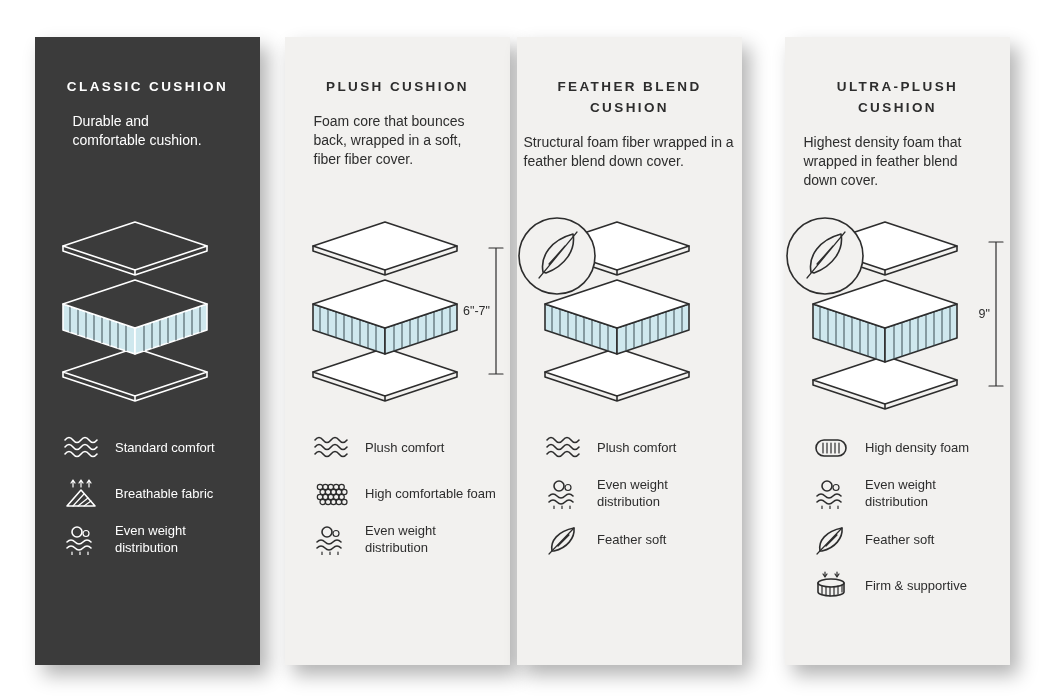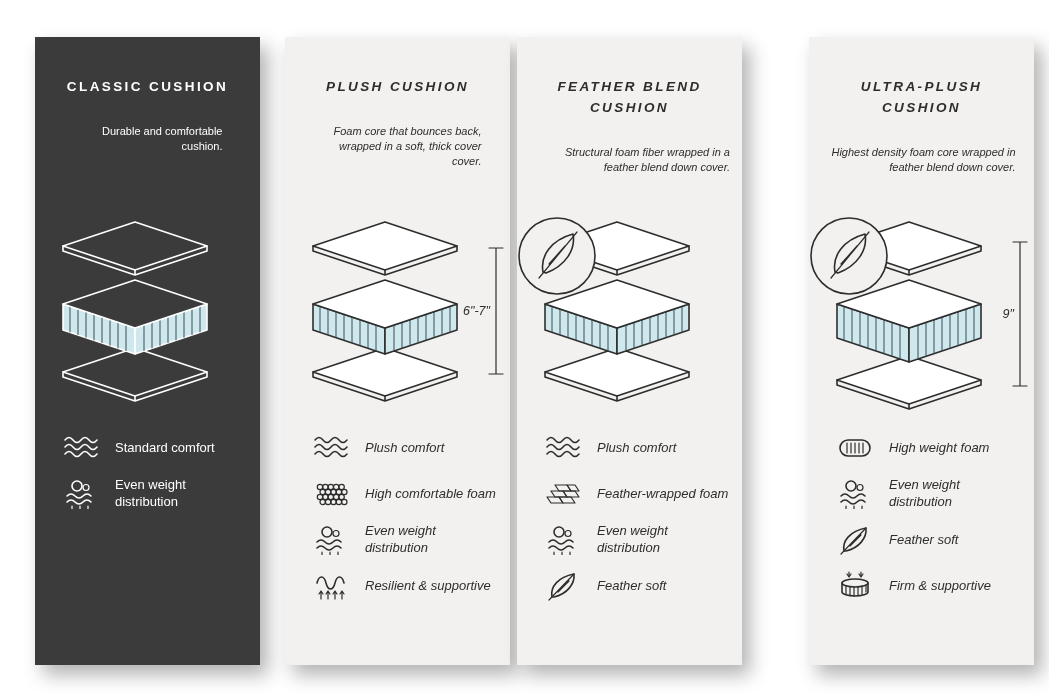--- a/index.html
+++ b/index.html
@@ -3,27 +3,27 @@
 <meta charset="utf-8">
 <style>
   html,body{margin:0;padding:0;background:#ffffff;width:1049px;height:700px;overflow:hidden;
             font-family:"Liberation Sans", sans-serif;}
   .board{position:relative;width:1049px;height:700px;background:#ffffff;}
   .card{position:absolute;top:37px;width:225px;height:628px;
         box-shadow:8px 10px 18px rgba(0,0,0,0.30);
         display:flex;flex-direction:column;align-items:center;box-sizing:border-box;
         padding-top:40px;}
   .card.dark{ --bg:#3b3b3b; --face:#3b3b3b; background:#3b3b3b; color:#ffffff; }
-  .card.light{ --bg:#f2f1ef; --face:#ffffff; background:#f2f1ef; color:#2d2d2d;font-style:italic; }
-  .c1{left:35px}.c2{left:285px}.c3{left:517px}.c4{left:809px}
+  .card.light{ --bg:#f2f1ef; --face:#ffffff; background:#f2f1ef; color:#2d2d2d; }
+  .c1{left:35px}.c2{left:285px}.c3{left:517px}.c4{left:785px}
 
   .head{height:128px;display:flex;flex-direction:column;align-items:center;width:100%;}
   .title{margin:0 0 14px 0;font-size:13.5px;font-weight:bold;letter-spacing:2.4px;
          text-align:center;line-height:1.55;max-width:190px;}
-  .desc{margin:12px;font-size:11px;line-height:1.35;text-align:right;}
+  .desc{margin:0;font-size:14px;line-height:1.35;text-align:left;}
   .c1 .desc{max-width:150px}.c2 .desc{max-width:168px}.c3 .desc{max-width:212px}.c4 .desc{max-width:188px}
 
   .diagram-wrap{height:218px;display:flex;align-items:center;justify-content:center;width:100%;}
   .diagram-wrap svg{display:block;}
 
   .features{width:100%;box-sizing:border-box;padding:8px 10px 0 28px;}
   .feature-row{display:flex;align-items:center;gap:16px;min-height:34px;margin-bottom:12px;}
   .feature-icon{flex:0 0 36px;width:36px;height:30px;}
   .feature-label{font-size:13px;line-height:1.3;}
 
@@ -63,35 +63,43 @@
       <div class="feature-row">
         <svg class="feature-icon" viewBox="0 0 36 30">
           <path class="ln" d="M2 7q4 -5 8 0t8 0t8 0t8 0"></path>
             <path class="ln" d="M2 14q4 -5 8 0t8 0t8 0t8 0"></path>
             <path class="ln" d="M2 21q4 -5 8 0t8 0t8 0t8 0"></path>
         </svg>
         <span class="feature-label">Standard comfort</span>
       </div>
       <div class="feature-row">
         <svg class="feature-icon" viewBox="0 0 36 30">
+          <path class="ln" d="M4 27 L18 11 L32 27 Z"></path>
+          <path class="thin" d="M10 27 L21 15M15 27 L25 19M21 27 L28 22"></path>
+          <path class="thin" d="M10 8 L10 2 M8 4 L10 1 L12 4 M18 8 L18 2 M16 4 L18 1 L20 4 M26 8 L26 2 M24 4 L26 1 L28 4"></path>
+        </svg>
+        <span class="feature-label">Breathable fabric</span>
+      </div>
+      <div class="feature-row">
+        <svg class="feature-icon" viewBox="0 0 36 30">
           <circle class="ln" cx="14" cy="7" r="5"></circle>
             <circle class="thin" cx="23" cy="8.5" r="3"></circle>
           <path class="ln" d="M4 17q4 -4 8 0t8 0t8 0"></path>
             <path class="ln" d="M4 23q4 -4 8 0t8 0t8 0"></path>
           <path class="thin" d="M9 27 L9 30 M17 27 L17 30 M25 27 L25 30"></path>
         </svg>
         <span class="feature-label">Even weight distribution</span>
       </div>
     </div>
   </div>
 
   <div class="card light c2">
     <div class="head">
       <h2 class="title">PLUSH CUSHION</h2>
-      <p class="desc">Foam core that bounces back, wrapped in a soft, thick cover cover.</p>
+      <p class="desc">Foam core that bounces back, wrapped in a soft, fiber fiber cover.</p>
     </div>
     <div class="diagram-wrap">
       <svg width="225" height="196" viewBox="0 0 225 196">
         <path class="face" d="M100 132 L172 156 L100 180 L28 156 Z"></path>
         <path class="ln" d="M28 156 L28 161 L100 185 L172 161 L172 156 M100 180 L100 185"></path>
         <path class="foam-side" d="M28 88 L100 112 L100 138 L28 114 Z"></path>
         <path class="foam-side" d="M100 112 L172 88 L172 114 L100 138 Z"></path>
         <path class="hatch" d="M35 90.3v26M43 93v26M51 95.7v26M59 98.3v26M67 101v26M75 103.7v26M83 106.3v26M91 109v26"></path>
         <path class="hatch" d="M109 109v26M117 106.3v26M125 103.7v26M133 101v26M141 98.3v26M149 95.7v26M157 93v26M165 90.3v26"></path>
         <path class="face" d="M100 64 L172 88 L100 112 L28 88 Z"></path>
@@ -142,27 +150,20 @@
       <div class="feature-row">
         <svg class="feature-icon" viewBox="0 0 36 30">
           <circle class="ln" cx="14" cy="7" r="5"></circle>
             <circle class="thin" cx="23" cy="8.5" r="3"></circle>
           <path class="ln" d="M4 17q4 -4 8 0t8 0t8 0"></path>
             <path class="ln" d="M4 23q4 -4 8 0t8 0t8 0"></path>
           <path class="thin" d="M9 27 L9 30 M17 27 L17 30 M25 27 L25 30"></path>
         </svg>
         <span class="feature-label">Even weight distribution</span>
       </div>
-      <div class="feature-row">
-        <svg class="feature-icon" viewBox="0 0 36 30">
-          <path class="ln" d="M4 12c2 -8 7 -8 9 0c2 8 7 8 9 0c2 -8 7 -8 9 0"></path>
-          <path class="thin" d="M8 28 L8 21 M6 23 L8 20 L10 23 M15 28 L15 21 M13 23 L15 20 L17 23 M22 28 L22 21 M20 23 L22 20 L24 23 M29 28 L29 21 M27 23 L29 20 L31 23"></path>
-        </svg>
-        <span class="feature-label">Resilient &amp; supportive</span>
-      </div>
     </div>
   </div>
 
   <div class="card light c3">
     <div class="head">
       <h2 class="title">FEATHER BLEND CUSHION</h2>
       <p class="desc">Structural foam fiber wrapped in a feather blend down cover.</p>
     </div>
     <div class="diagram-wrap">
       <svg width="225" height="196" viewBox="0 0 225 196">
@@ -186,33 +187,20 @@
       <div class="feature-row">
         <svg class="feature-icon" viewBox="0 0 36 30">
           <path class="ln" d="M2 7q4 -5 8 0t8 0t8 0t8 0"></path>
             <path class="ln" d="M2 14q4 -5 8 0t8 0t8 0t8 0"></path>
             <path class="ln" d="M2 21q4 -5 8 0t8 0t8 0t8 0"></path>
         </svg>
         <span class="feature-label">Plush comfort</span>
       </div>
       <div class="feature-row">
         <svg class="feature-icon" viewBox="0 0 36 30">
-          <g class="thin">
-            <path d="M10 6 L22 6 L26 12 L14 12 Z"></path>
-              <path d="M22 6 L30 6 L34 12 L26 12 Z"></path>
-            <path d="M6 12 L18 12 L22 18 L10 18 Z"></path>
-              <path d="M18 12 L30 12 L34 18 L22 18 Z"></path>
-            <path d="M2 18 L14 18 L18 24 L6 24 Z"></path>
-              <path d="M14 18 L26 18 L30 24 L18 24 Z"></path>
-          </g>
-        </svg>
-        <span class="feature-label">Feather-wrapped foam</span>
-      </div>
-      <div class="feature-row">
-        <svg class="feature-icon" viewBox="0 0 36 30">
           <circle class="ln" cx="14" cy="7" r="5"></circle>
             <circle class="thin" cx="23" cy="8.5" r="3"></circle>
           <path class="ln" d="M4 17q4 -4 8 0t8 0t8 0"></path>
             <path class="ln" d="M4 23q4 -4 8 0t8 0t8 0"></path>
           <path class="thin" d="M9 27 L9 30 M17 27 L17 30 M25 27 L25 30"></path>
         </svg>
         <span class="feature-label">Even weight distribution</span>
       </div>
       <div class="feature-row">
         <svg class="feature-icon" viewBox="0 0 36 30">
@@ -220,21 +208,21 @@
           <path class="thin" d="M4 29 L29 3 M13 21 L24 10"></path>
         </svg>
         <span class="feature-label">Feather soft</span>
       </div>
     </div>
   </div>
 
   <div class="card light c4">
     <div class="head">
       <h2 class="title">ULTRA-PLUSH CUSHION</h2>
-      <p class="desc">Highest density foam core wrapped in feather blend down cover.</p>
+      <p class="desc">Highest density foam that wrapped in feather blend down cover.</p>
     </div>
     <div class="diagram-wrap">
       <svg width="225" height="196" viewBox="0 0 225 196">
         <path class="face" d="M100 140 L172 164 L100 188 L28 164 Z"></path>
         <path class="ln" d="M28 164 L28 169 L100 193 L172 169 L172 164 M100 188 L100 193"></path>
         <path class="foam-side" d="M28 88 L100 112 L100 146 L28 122 Z"></path>
         <path class="foam-side" d="M100 112 L172 88 L172 122 L100 146 Z"></path>
         <path class="hatch" d="M35 90.3v34M43 93v34M51 95.7v34M59 98.3v34M67 101v34M75 103.7v34M83 106.3v34M91 109v34"></path>
         <path class="hatch" d="M109 109v34M117 106.3v34M125 103.7v34M133 101v34M141 98.3v34M149 95.7v34M157 93v34M165 90.3v34"></path>
         <path class="face" d="M100 64 L172 88 L100 112 L28 88 Z"></path>
@@ -250,21 +238,21 @@
           <text x="205" y="102" text-anchor="end" font-size="12.5">9"</text>
         </g>
       </svg>
     </div>
     <div class="features">
       <div class="feature-row">
         <svg class="feature-icon" viewBox="0 0 36 30">
           <rect class="ln" x="3" y="7" width="30" height="16" rx="8"></rect>
           <path class="thin" d="M10 10 L10 20 M14 10 L14 20 M18 10 L18 20 M22 10 L22 20 M26 10 L26 20"></path>
         </svg>
-        <span class="feature-label">High weight foam</span>
+        <span class="feature-label">High density foam</span>
       </div>
       <div class="feature-row">
         <svg class="feature-icon" viewBox="0 0 36 30">
           <circle class="ln" cx="14" cy="7" r="5"></circle>
             <circle class="thin" cx="23" cy="8.5" r="3"></circle>
           <path class="ln" d="M4 17q4 -4 8 0t8 0t8 0"></path>
             <path class="ln" d="M4 23q4 -4 8 0t8 0t8 0"></path>
           <path class="thin" d="M9 27 L9 30 M17 27 L17 30 M25 27 L25 30"></path>
         </svg>
         <span class="feature-label">Even weight distribution</span>

